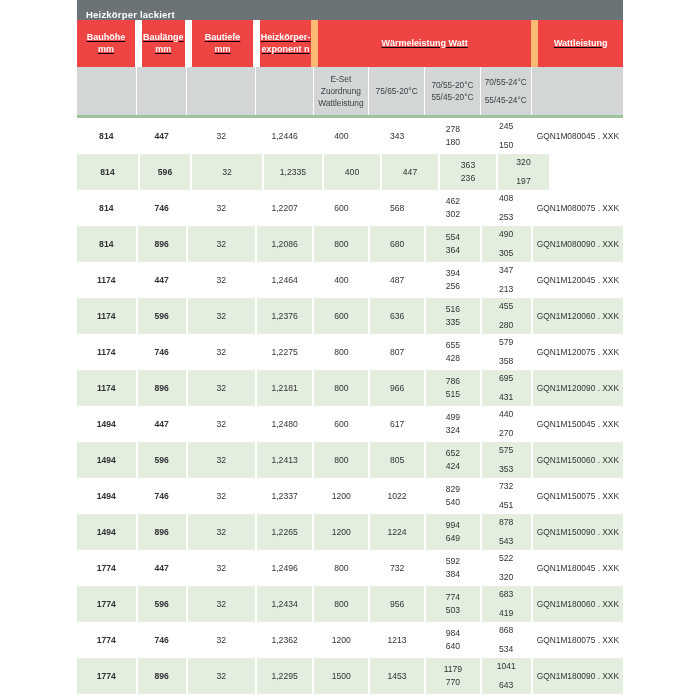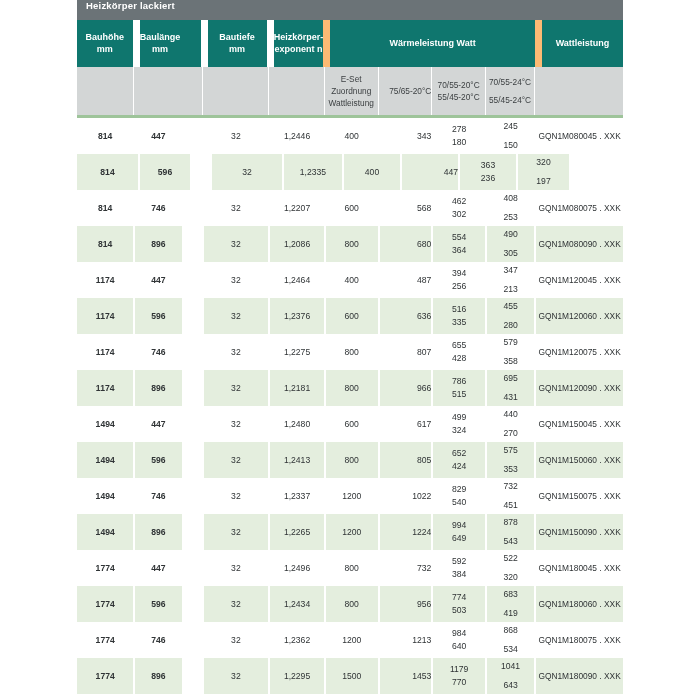--- a/index.html
+++ b/index.html
@@ -27,29 +27,30 @@
   }
   
   .title-bar {
     height: 20px;
     background: #6b7377;
     color: #ffffff;
     font-size: 9.5px;
     font-weight: bold;
     letter-spacing: 0.2px;
     display: flex;
-    align-items: flex-start;
+    align-items: flex-end;
     padding-left: 9px;
     box-sizing: border-box;
   }
   
   .header-main {
     display: flex;
     height: 47px;
-    background: #0f766e;
+    background: #ef4444;
+    text-decoration: underline;
   }
   .header-sub {
     display: flex;
     height: 48px;
     background: #d3d6d6;
   }
   .hcell {
     box-sizing: border-box;
     display: flex;
     flex-direction: column;
@@ -107,24 +108,24 @@
     border-left: 2px solid #ffffff;
     background: #ffffff;
   }
   .cell:first-child { border-left: none; }
   .cell.bold { font-weight: bold; }
   .cell .l2 { display: block; }
   .cell.art { font-size: 8.4px; }
   
   .c0 { width: 61px; }
   .c1 { width: 52px; }
-  .c2 { width: 72px; margin-left: 20px; }
+  .c2 { width: 72px; }
   .c3 { width: 60px; }
   .c4 { width: 58px; text-align: right; }
-  .c5 { width: 58px; align-items: flex-end; }
+  .c5 { width: 58px; }
   .c6 { width: 58px; }
   .c7 { width: 53px; gap: 6px; }
   .c8 { width: 96px; }
   .grp-waerme { width: 232px; }
 </style>
 </head>
 <body>
 
 <div id="page">
   <div class="table-wrap">

